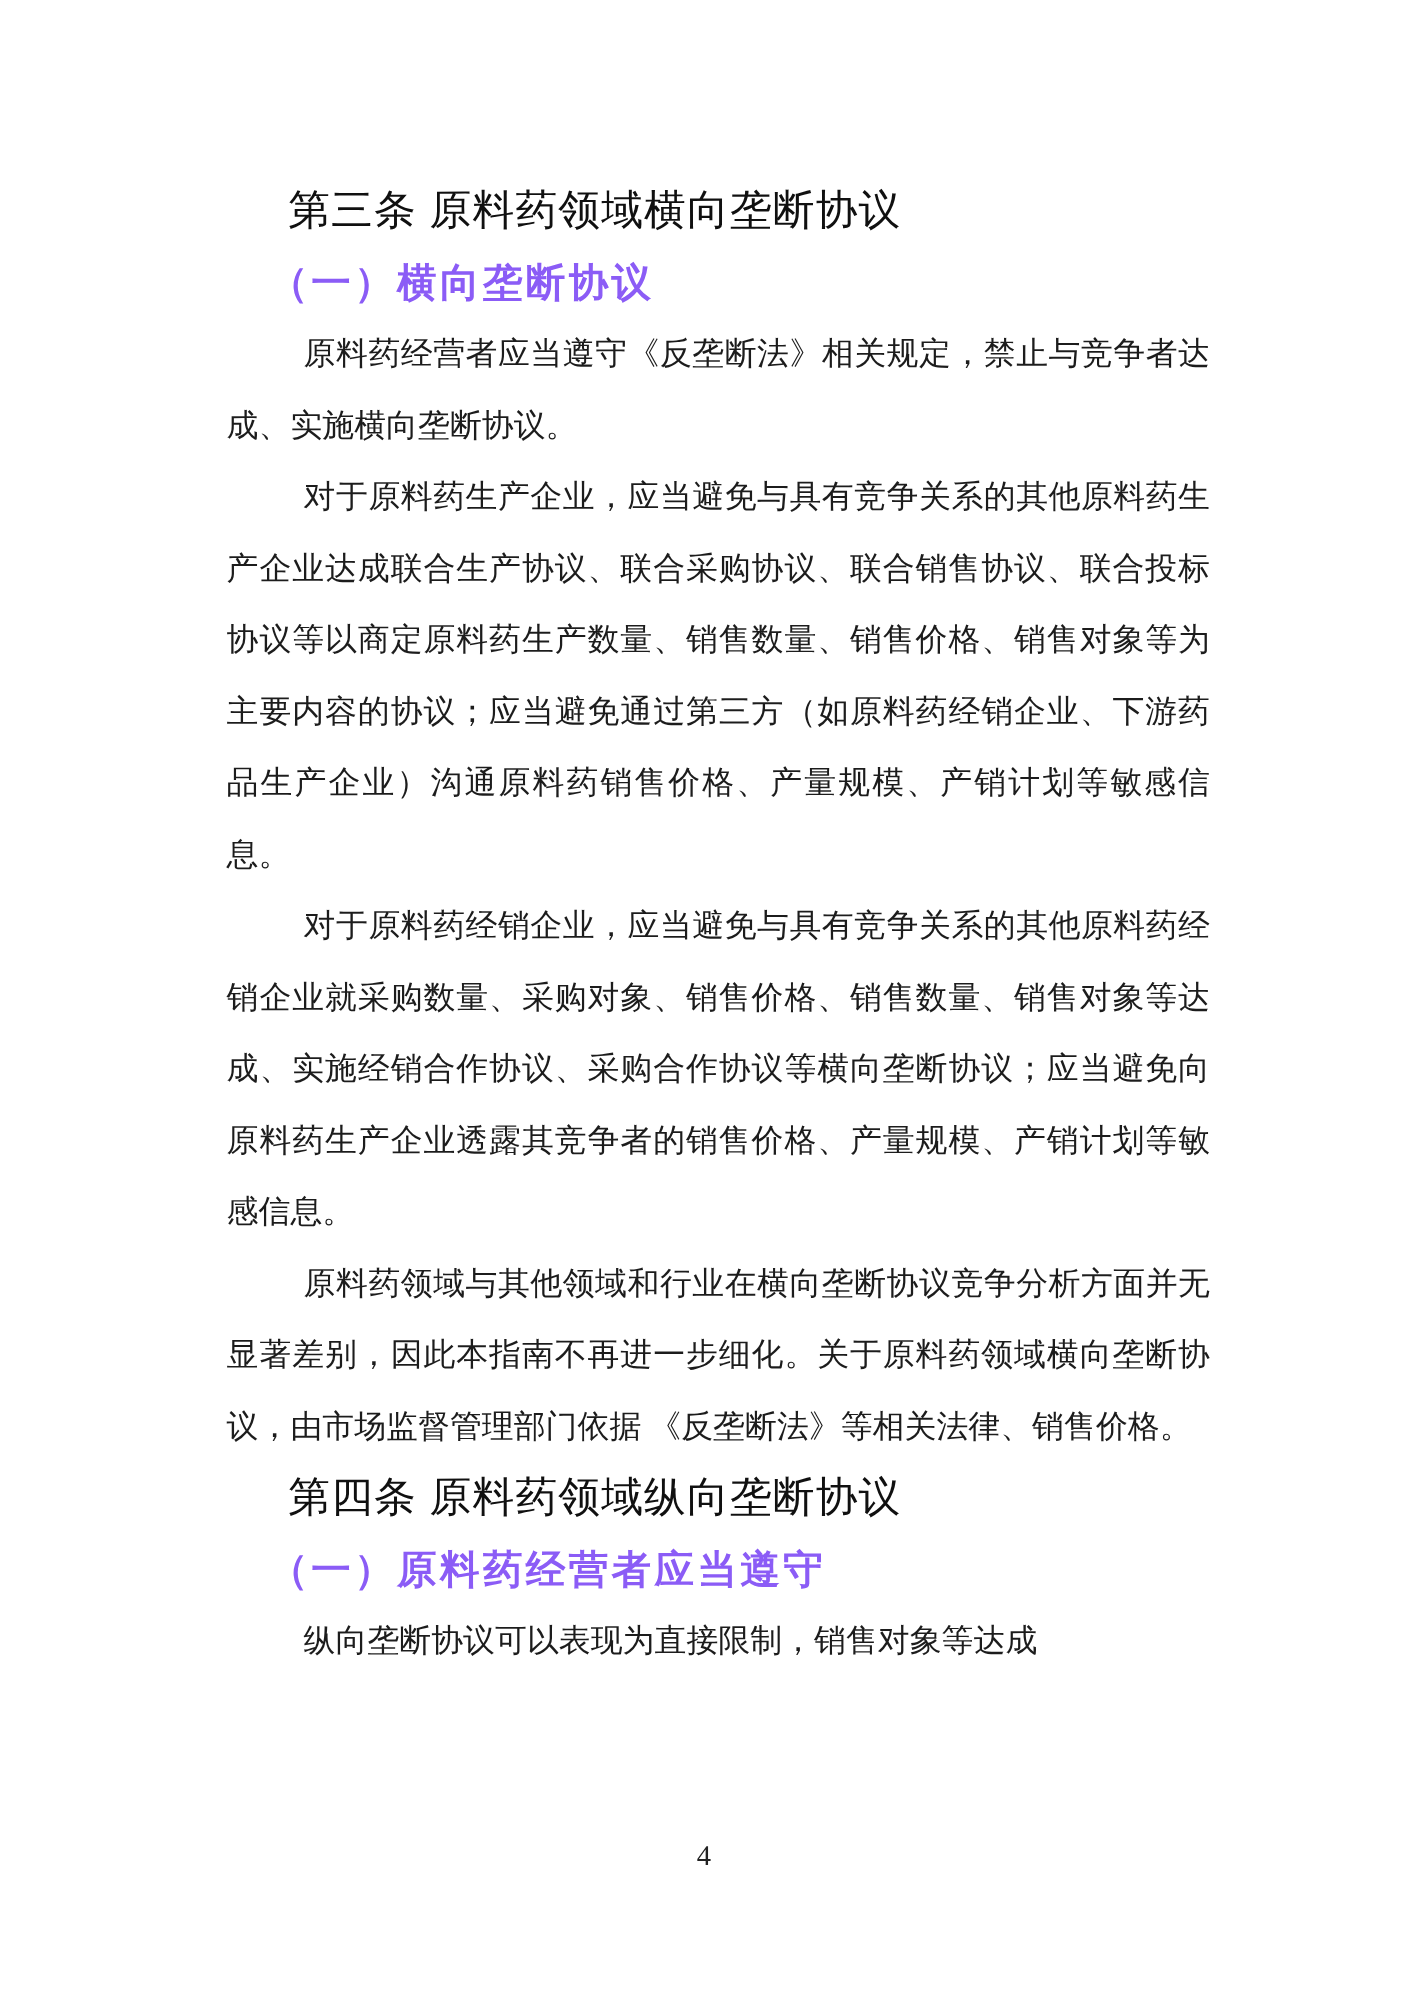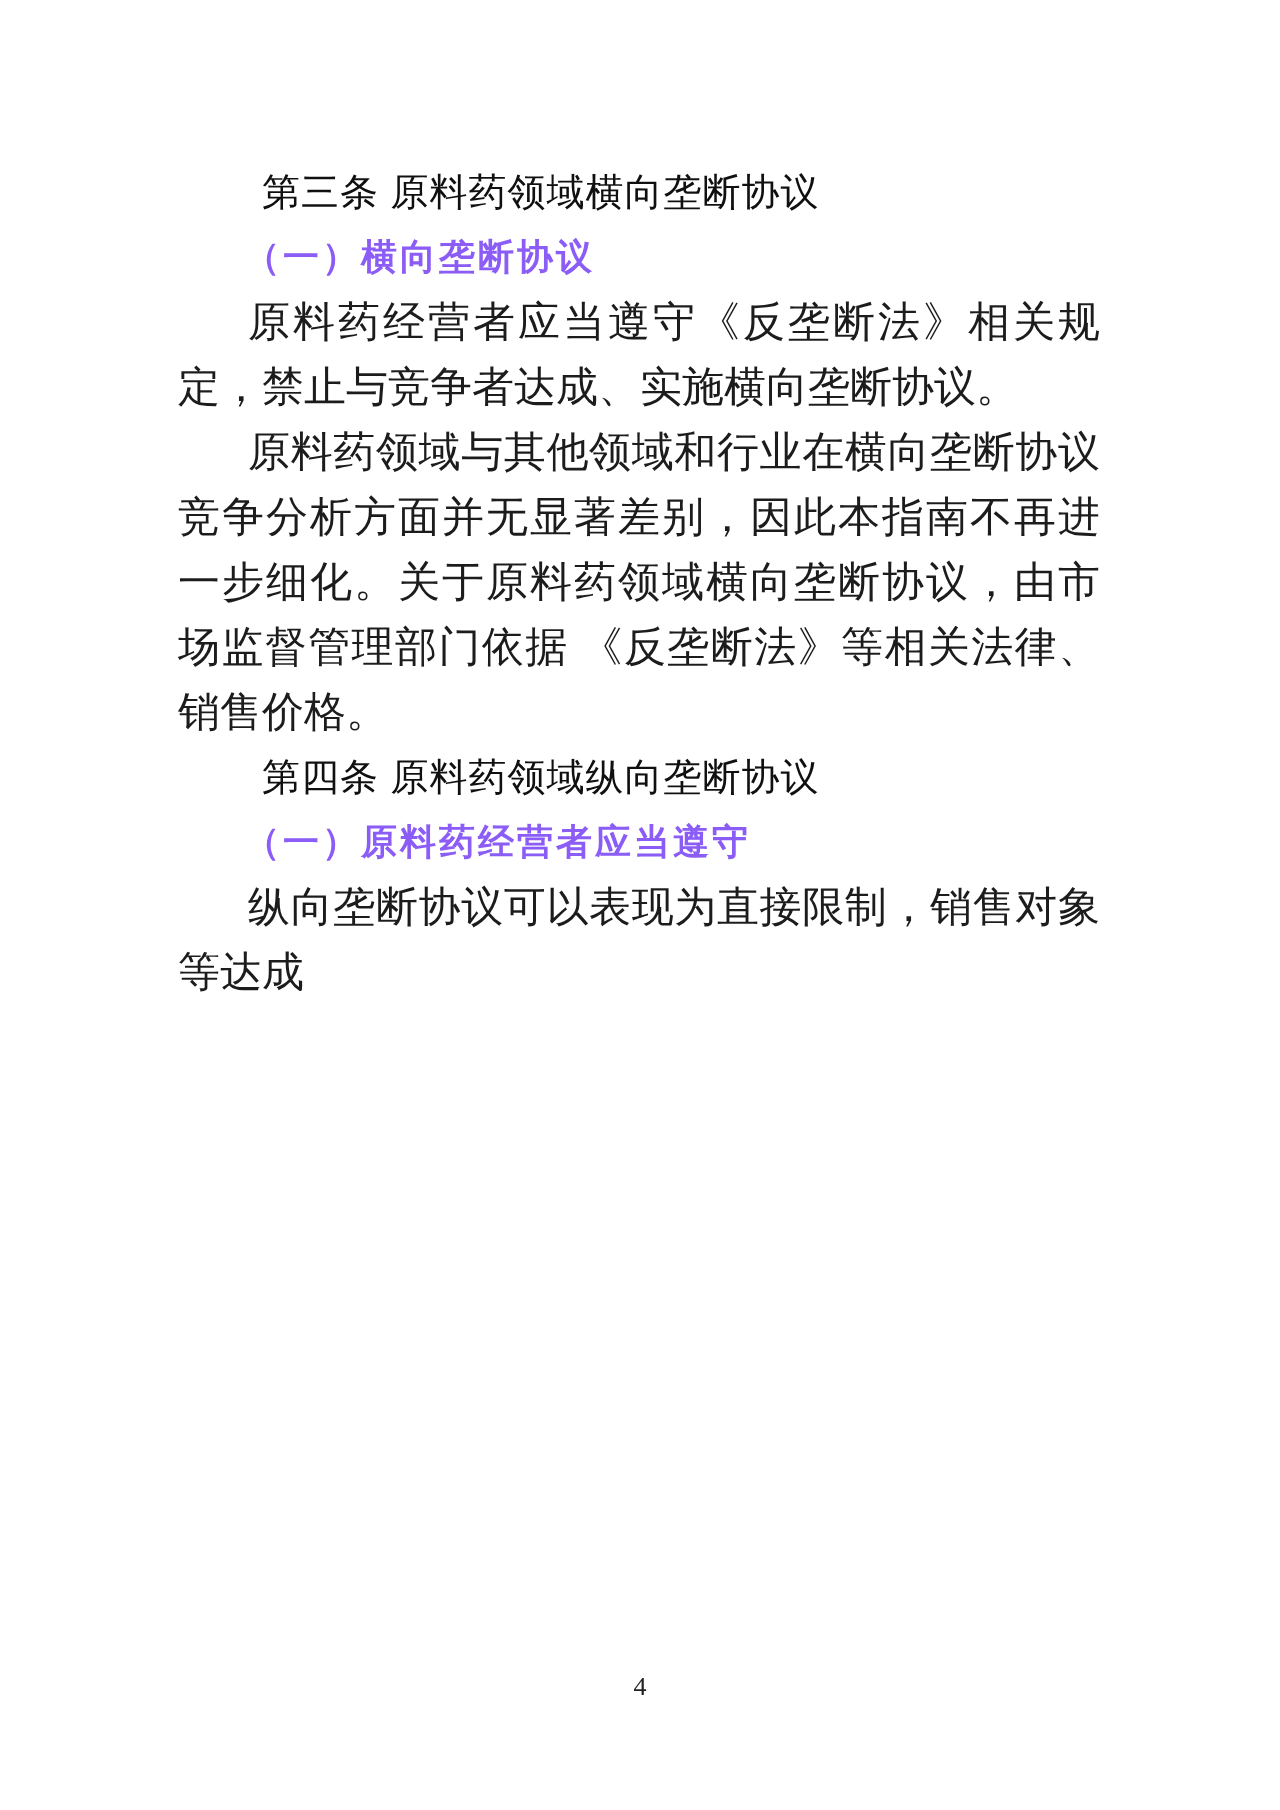--- a/index.html
+++ b/index.html
@@ -42,46 +42,49 @@
     font-size: 36px;
     line-height: 65px;
     color: #8b5cf6;
     text-indent: 66px;
     letter-spacing: 3px;
     white-space: nowrap;
   }
   .paragraph {
     font-family: "Liberation Serif", "DejaVu Serif", serif;
     font-weight: 400;
-    font-size: 42px;
+    font-size: 29px;
     line-height: 65px;
     color: #1c1c1c;
     text-indent: 70px;
     text-align: justify;
     text-justify: inter-character;
     letter-spacing: 0;
+    margin-left: 28px;
   }
   .page-number {
     position: absolute;
     left: 0;
     top: 1672px;
     width: 1280px;
     text-align: center;
     font-family: "Liberation Serif", "DejaVu Serif", serif;
     font-size: 26px;
     color: #222222;
   }
 </style>
 </head>
 <body>
 
 <div class="page">
   <div class="content">
     <div class="block article-heading">第三条 原料药领域横向垄断协议</div>
     <div class="block item-heading">（一）横向垄断协议</div>
     <div class="block paragraph">原料药经营者应当遵守《反垄断法》相关规定，禁止与竞争者达成、实施横向垄断协议。</div>
+    <div class="block paragraph">对于原料药生产企业，应当避免与具有竞争关系的其他原料药生产企业达成联合生产协议、联合采购协议、联合销售协议、联合投标协议等以商定原料药生产数量、销售数量、销售价格、销售对象等为主要内容的协议；应当避免通过第三方（如原料药经销企业、下游药品生产企业）沟通原料药销售价格、产量规模、产销计划等敏感信息。</div>
+    <div class="block paragraph">对于原料药经销企业，应当避免与具有竞争关系的其他原料药经销企业就采购数量、采购对象、销售价格、销售数量、销售对象等达成、实施经销合作协议、采购合作协议等横向垄断协议；应当避免向原料药生产企业透露其竞争者的销售价格、产量规模、产销计划等敏感信息。</div>
     <div class="block paragraph">原料药领域与其他领域和行业在横向垄断协议竞争分析方面并无显著差别，因此本指南不再进一步细化。关于原料药领域横向垄断协议，由市场监督管理部门依据 《反垄断法》等相关法律、销售价格。</div>
     <div class="block article-heading">第四条 原料药领域纵向垄断协议</div>
     <div class="block item-heading">（一）原料药经营者应当遵守</div>
     <div class="block paragraph">纵向垄断协议可以表现为直接限制，销售对象等达成</div>
   </div>
   <div class="page-number">4</div>
 </div>
 
 </body></html>

